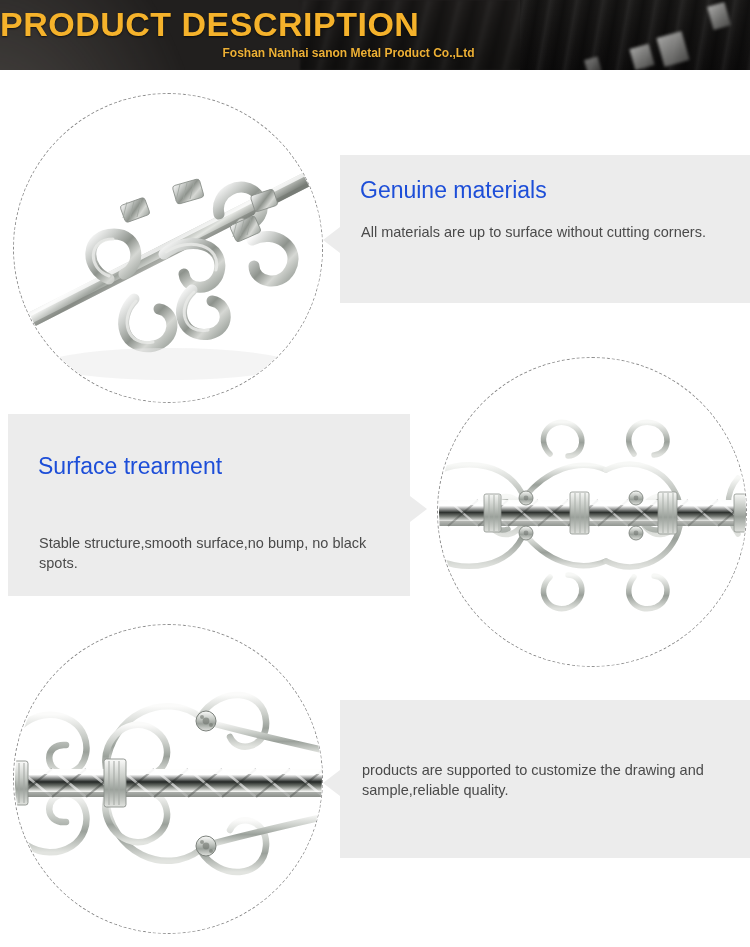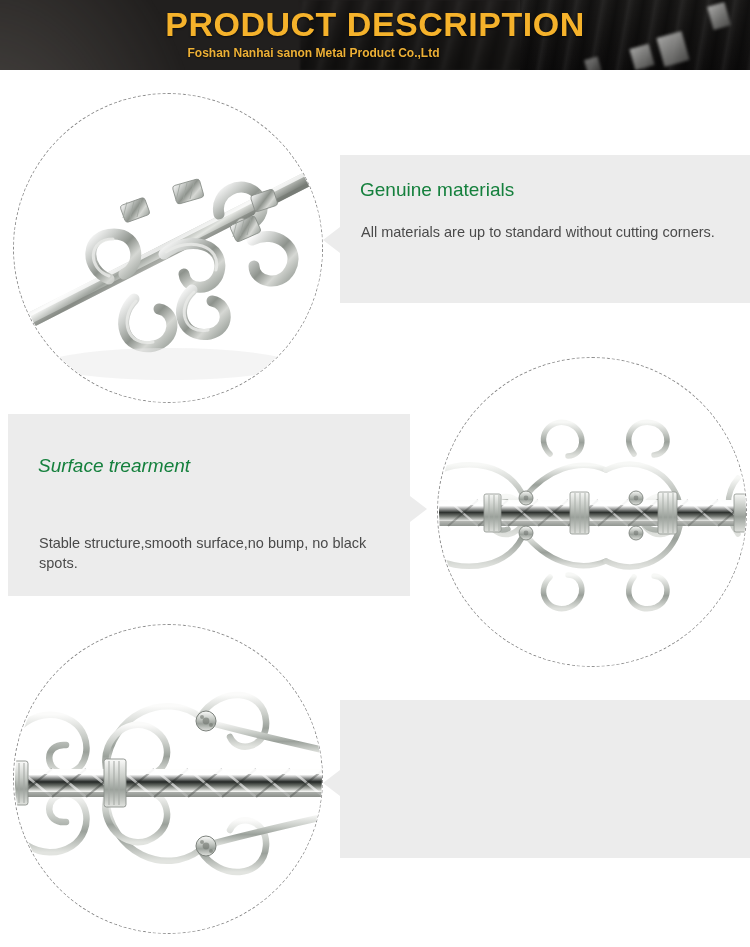--- a/index.html
+++ b/index.html
@@ -81,41 +81,42 @@
   }
   .chip.c1 { left: 632px; top: 46px; width: 20px; height: 22px; }
   .chip.c2 { left: 660px; top: 34px; width: 26px; height: 30px; }
   .chip.c3 { left: 710px; top: 4px;  width: 18px; height: 24px; }
   .chip.c4 { left: 586px; top: 58px; width: 14px; height: 16px; opacity: .5; }
 
   .banner-title {
     position: absolute;
     left: 0; top: 5px;
     width: 750px;
-    text-align: center;
+    text-align: left;
     font-size: 34px;
     line-height: 38px;
     font-weight: bold;
     letter-spacing: 0.5px;
     color: #f5b22b;
     font-family: "Liberation Sans", sans-serif;
     text-shadow: 0 1px 2px rgba(0,0,0,0.65);
     white-space: nowrap;
   }
   .banner-subtitle {
     position: absolute;
     left: 0; top: 46px;
     width: 627px;
     text-align: center;
     font-size: 12px;
     line-height: 15px;
     font-weight: bold;
     color: #edb035;
     text-shadow: 0 1px 2px rgba(0,0,0,0.7);
     white-space: nowrap;
+    padding-left: 35px;
   }
 
   
   .panel {
     position: absolute;
     background: #ececec;
     box-sizing: border-box;
   }
   .panel .ptr {
     position: absolute;
@@ -126,42 +127,42 @@
   .panel.left-ptr .ptr {
     left: -17px;
     border-right: 17px solid #ececec;
   }
   .panel.right-ptr .ptr {
     right: -17px;
     border-left: 17px solid #ececec;
   }
   .panel-title {
     position: absolute;
-    font-size: 19px;
+    font-size: 23px;
     line-height: 28px;
     font-weight: normal;
-    color: #15803d;
+    color: #1d4ed8;
     white-space: nowrap;
   }
   .panel-body {
     position: absolute;
     font-size: 14.5px;
     line-height: 20px;
     color: #4a4a4a;
   }
 
   
   #panel-1 { left: 340px; top: 155px; width: 410px; height: 148px; }
   #panel-1 .ptr { top: 72px; }
   #panel-1 .panel-title { left: 20px; top: 21px; }
   #panel-1 .panel-body  { left: 21px; top: 67px; width: 360px; }
 
   #panel-2 { left: 8px; top: 414px; width: 402px; height: 182px; }
   #panel-2 .ptr { top: 82px; }
-  #panel-2 .panel-title { left: 30px; top: 38px; font-style: italic; }
+  #panel-2 .panel-title { left: 30px; top: 38px; }
   #panel-2 .panel-body  { left: 31px; top: 88px; width: 350px; margin-top: 31px; }
 
   #panel-3 { left: 340px; top: 700px; width: 410px; height: 158px; }
   #panel-3 .ptr { top: 70px; }
   #panel-3 .panel-title { left: 20px; top: 14px; }
   #panel-3 .panel-body  { left: 22px; top: 60px; width: 355px; }
 
   
   .photo {
     position: absolute;
@@ -250,21 +251,21 @@
         <path d="M223 127 l-4 16 M230 126 l-4 16 M237 125 l-4 16"></path>
       </g>
       <ellipse cx="155" cy="270" rx="120" ry="16" fill="#e9eaea" opacity="0.5"></ellipse>
     </g>
   </svg>
 </div>
 
 <div class="panel left-ptr" id="panel-1">
   <div class="ptr"></div>
   <div class="panel-title">Genuine materials</div>
-  <div class="panel-body">All materials are up to standard without cutting corners.</div>
+  <div class="panel-body">All materials are up to surface without cutting corners.</div>
 </div>
 
 <div class="photo" id="photo-2">
   <svg width="310" height="310" viewBox="0 0 310 310">
     <defs>
       <linearGradient id="steelB" x1="0" y1="0" x2="0" y2="1">
         <stop offset="0%" stop-color="#f7f8f6"></stop>
         <stop offset="35%" stop-color="#c4c8c3"></stop>
         <stop offset="60%" stop-color="#9aa09a"></stop>
         <stop offset="100%" stop-color="#dfe1dd"></stop>
@@ -422,13 +423,14 @@
           <circle cx="197" cy="100" r="2"></circle>
         <circle cx="188" cy="217" r="2"></circle>
           <circle cx="197" cy="226" r="2"></circle>
       </g>
     </g>
   </svg>
 </div>
 
 <div class="panel left-ptr" id="panel-3">
   <div class="ptr"></div>
+  <div class="panel-body">products are supported to customize the drawing and sample,reliable quality.</div>
 </div>
 
 </body></html>

